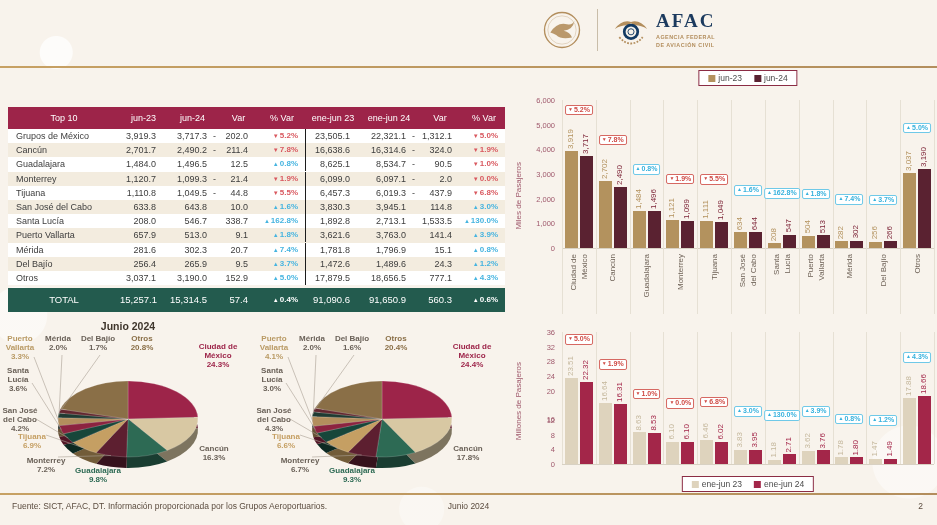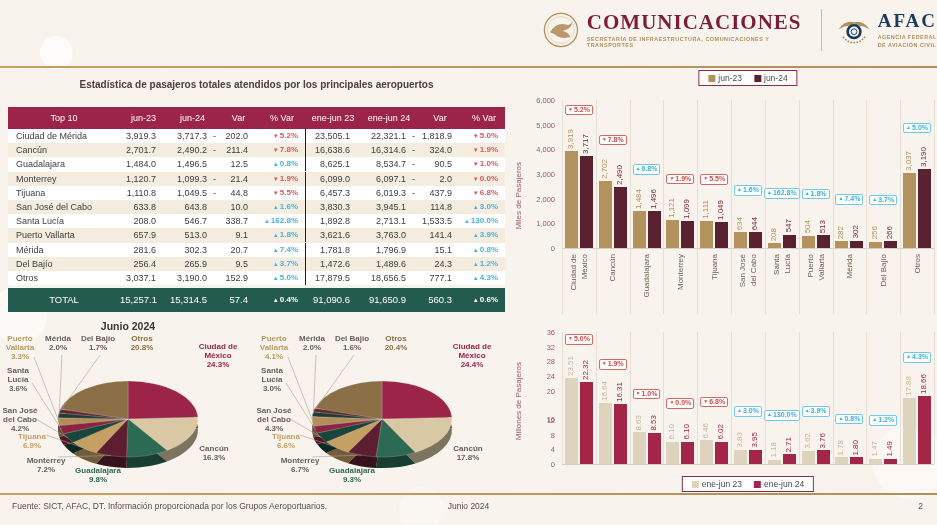--- a/index.html
+++ b/index.html
@@ -68,64 +68,59 @@
 
 <div class="page">
 
 
   <div class="brand">
     <svg width="40" height="40" viewBox="0 0 48 48">
       <circle cx="24" cy="24" r="21" fill="none" stroke="#b38e5d" stroke-width="1.6"></circle>
       <circle cx="24" cy="24" r="17" fill="none" stroke="#b38e5d" stroke-width=".6" opacity=".6"></circle>
       <path d="M10 27 q8 -13 20 -10 q6 2 9 -4 q-2 11 -13 12 q8 2 10 8 q-13 3 -19 -3 q-4 -2 -7 -3 z" fill="#b38e5d" opacity=".9"></path>
     </svg>
-    <div class="brand-text">
-      <div class="brand-name">COMUNICACIONES</div>
-      <div class="brand-sub">SECRETARÍA DE INFRAESTRUCTURA, COMUNICACIONES Y TRANSPORTES</div>
-    </div>
     <div class="vdiv"></div>
     <svg width="36" height="36" viewBox="0 0 40 40">
       <path d="M2 19 Q10 8 20 11 Q30 8 38 19 Q30 14 22 15 L20 12 L18 15 Q10 14 2 19 Z" fill="#b38e5d"></path>
       <circle cx="20" cy="22" r="9" fill="#123a63"></circle>
       <circle cx="20" cy="22" r="6" fill="#f4f0e8"></circle>
       <circle cx="20" cy="22" r="3.4" fill="none" stroke="#123a63" stroke-width="1"></circle>
       <path d="M7 28 q6 7 13 7 q7 0 13 -7" stroke="#b38e5d" stroke-width="2" fill="none" stroke-dasharray="2 1.6"></path>
     </svg>
     <div class="afac-text">
       <div class="afac-name">AFAC</div>
       <div class="afac-sub">AGENCIA FEDERAL DE AVIACIÓN CIVIL</div>
     </div>
   </div>
 
   <div class="gold-rule" style="top:66px"></div>
 
-  <div class="tbl-title">Estadística de pasajeros totales atendidos por los principales aeropuertos</div>
 
   <div class="table">
     <div class="thead" id="thead">
         <div class="th">Top 10</div>
         <div class="th">jun-23</div>
         <div class="th">jun-24</div>
         <div class="th">Var</div>
         <div class="th">% Var</div>
         <div class="th">ene-jun 23</div>
         <div class="th">ene-jun 24</div>
         <div class="th">Var</div>
         <div class="th">% Var</div>
       </div>
     <div id="tbody">
         <div class="tr">
-          <div class="td name">Ciudad de Mérida</div>
+          <div class="td name">Grupos de México</div>
           <div class="td">3,919.3</div>
           <div class="td">3,717.3<span class="mn">-</span></div>
           <div class="td">202.0</div>
           <div class="td pct dn"><i>▼</i>5.2%</div>
           <div class="td divL">23,505.1</div>
           <div class="td">22,321.1<span class="mn">-</span></div>
-          <div class="td">1,818.9</div>
+          <div class="td">1,312.1</div>
           <div class="td pct dn"><i>▼</i>5.0%</div>
         </div>
         <div class="tr alt">
           <div class="td name">Cancún</div>
           <div class="td">2,701.7</div>
           <div class="td">2,490.2<span class="mn">-</span></div>
           <div class="td">211.4</div>
           <div class="td pct dn"><i>▼</i>7.8%</div>
           <div class="td divL">16,638.6</div>
           <div class="td">16,314.6<span class="mn">-</span></div>

